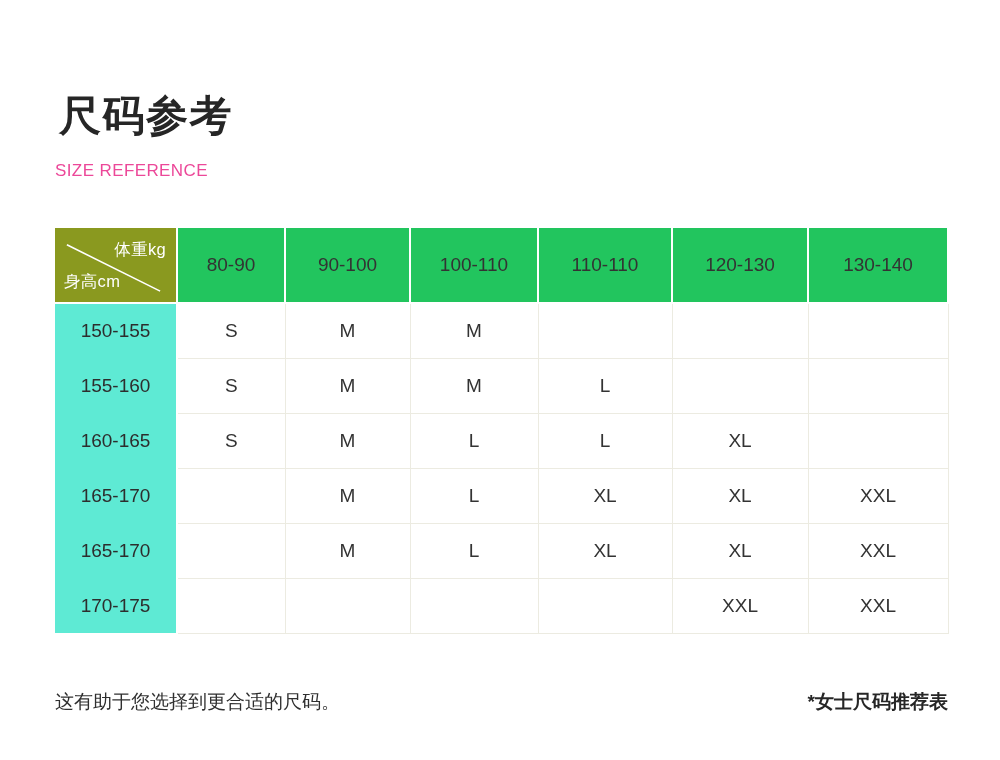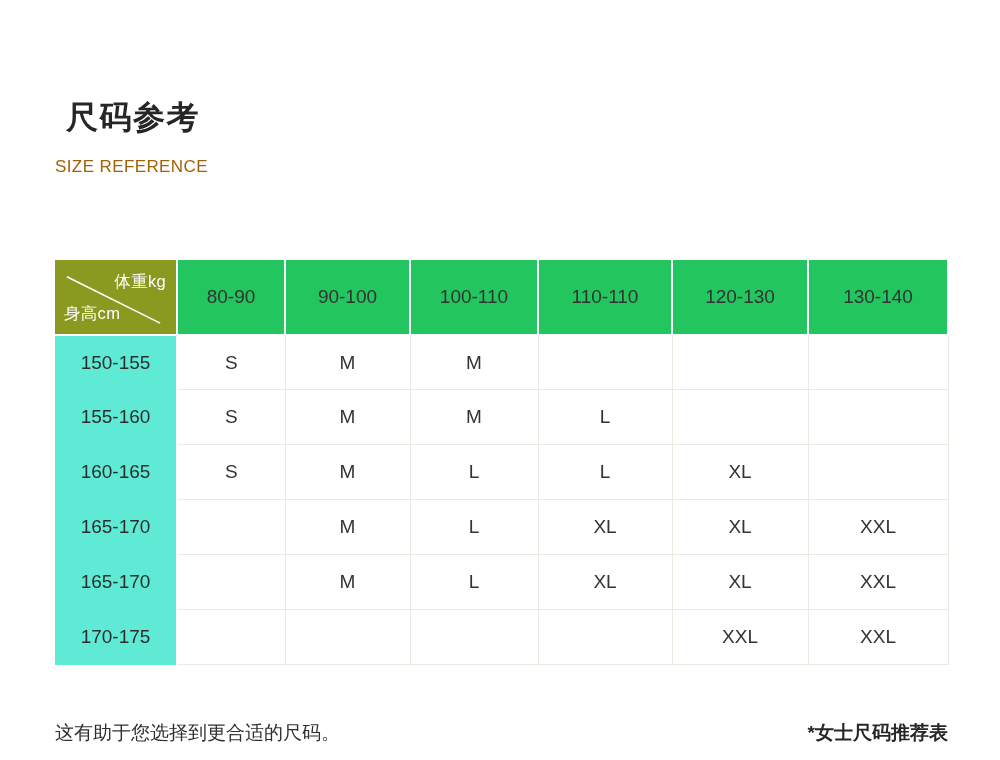--- a/index.html
+++ b/index.html
@@ -7,39 +7,39 @@
     margin: 0; padding: 0;
     width: 1000px; height: 760px;
     background: #ffffff;
     font-family: "Liberation Sans", "DejaVu Sans", sans-serif;
     color: #303030;
     overflow: hidden;
   }
   .page { padding: 88px 52px 0 55px; }
 
   .title {
-    margin: 11px;
-    font-size: 32px;
+    margin: 4px;
+    font-size: 42px;
     font-weight: 700;
     letter-spacing: 1.5px;
     color: #262626;
     line-height: 1.15;
   }
   .subtitle {
     margin-top: 21px;
     font-size: 17px;
     letter-spacing: 0.4px;
-    color: #a16207;
+    color: #ec4899;
   }
 
   table.size-chart {
     border-collapse: collapse;
     table-layout: fixed;
     width: 893px;
-    margin-top: 83px;
+    margin-top: 47px;
   }
   .size-chart th, .size-chart td {
     text-align: center;
     vertical-align: middle;
     font-size: 19px;
     padding: 0;
   }
   .size-chart thead tr { height: 75px; }
   .size-chart thead th {
     background: #22c55e;

